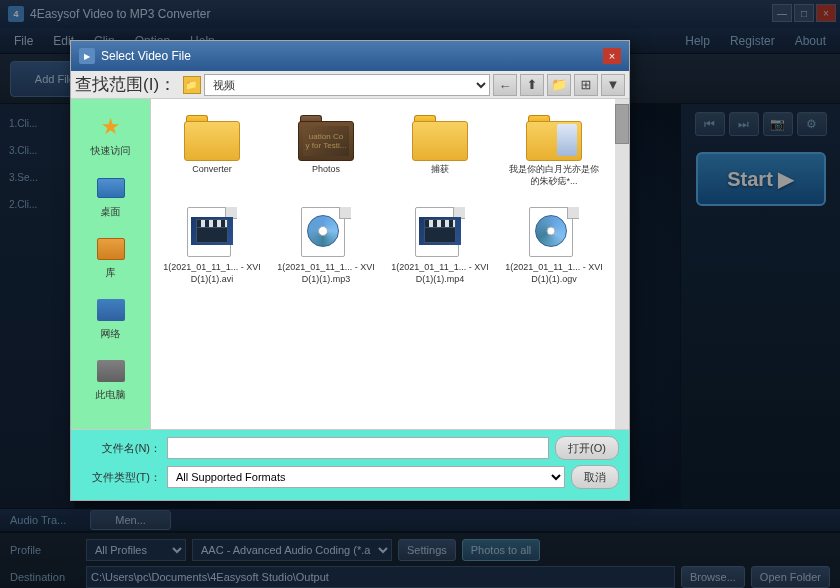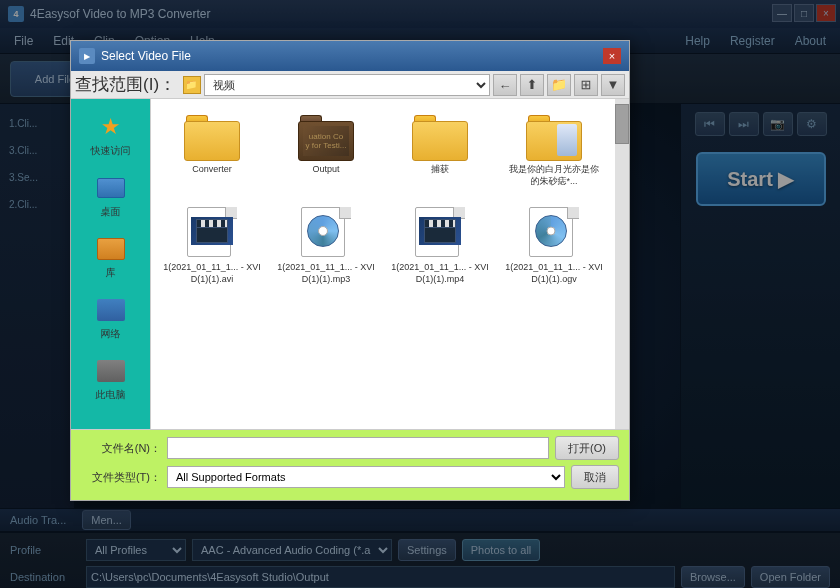--- a/index.html
+++ b/index.html
@@ -262,23 +262,23 @@
       padding: 0 10px;
     }
     .audio-label { color: #80a8c8; font-size: 11px; }
     .menu-btn {
       height: 20px;
       background: linear-gradient(180deg, #3a5578 0%, #2a3f58 100%);
       border: 1px solid #4a6588;
       border-radius: 3px;
       color: #b0c8e0;
       font-size: 11px;
-      padding: 0 8px;
-      cursor: pointer;
-      margin-left: 16px;
+      padding: 0 24px;
+      cursor: pointer;
+      margin-left: 24px;
     }
 
     
     .dialog-overlay {
       position: absolute;
       top: 0; left: 0; right: 0; bottom: 0;
       background: rgba(0,0,0,0.4);
       z-index: 100;
       display: flex;
       align-items: flex-start;
@@ -363,21 +363,21 @@
       color: #444;
     }
 
     .dialog-body {
       display: flex;
       height: 330px;
     }
 
     .sidebar-nav {
       width: 80px;
-      background: #14b8a6;
+      background: #86efac;
       border-right: 1px solid #ccc;
       padding: 8px 4px;
       display: flex;
       flex-direction: column;
       gap: 4px;
     }
     .nav-item {
       display: flex;
       flex-direction: column;
       align-items: center;
@@ -558,21 +558,21 @@
     .file-name {
       font-size: 9px;
       color: #333;
       text-align: center;
       word-break: break-all;
       line-height: 1.3;
     }
 
     
     .dialog-bottom {
-      background: #bef264;
+      background: #5eead4;
       border-top: 1px solid #ccc;
       padding: 6px 10px;
     }
     .dialog-field-row {
       display: flex;
       align-items: center;
       gap: 6px;
       margin-bottom: 5px;
     }
     .field-label {
@@ -594,21 +594,21 @@
       height: 22px;
       background: white;
       border: 1px solid #aaa;
       font-size: 11px;
       padding: 0 4px;
     }
     .dialog-action-btn {
       height: 24px;
       background: linear-gradient(180deg, #e8e8e8 0%, #d0d0d0 100%);
       border: 1px solid #aaa;
-      border-radius: 3px;
+      border-radius: 10px;
       font-size: 11px;
       padding: 0 12px;
       cursor: pointer;
       color: #333;
     }
 
     
     .formats-note {
       font-size: 11px;
       color: #666;
@@ -778,21 +778,21 @@
 
             <div class="file-item">
               <div class="folder-icon folder-dark">
                 <div class="folder-tab"></div>
                 <div class="folder-body">
                   <div style="position:absolute; top:4px; left:4px; right:4px; bottom:4px; background: linear-gradient(135deg, #705030 0%, #403020 100%); opacity:0.8; display:flex; align-items:center; justify-content:center;">
                     <span style="color:#c0a060; font-size:8px; text-align:center;">uation Co<br>y for Testi...</span>
                   </div>
                 </div>
               </div>
-              <span class="file-name">Output</span>
+              <span class="file-name">Photos</span>
             </div>
 
             <div class="file-item">
               <div class="folder-icon">
                 <div class="folder-tab"></div>
                 <div class="folder-body"></div>
               </div>
               <span class="file-name">捕获</span>
             </div>
 

